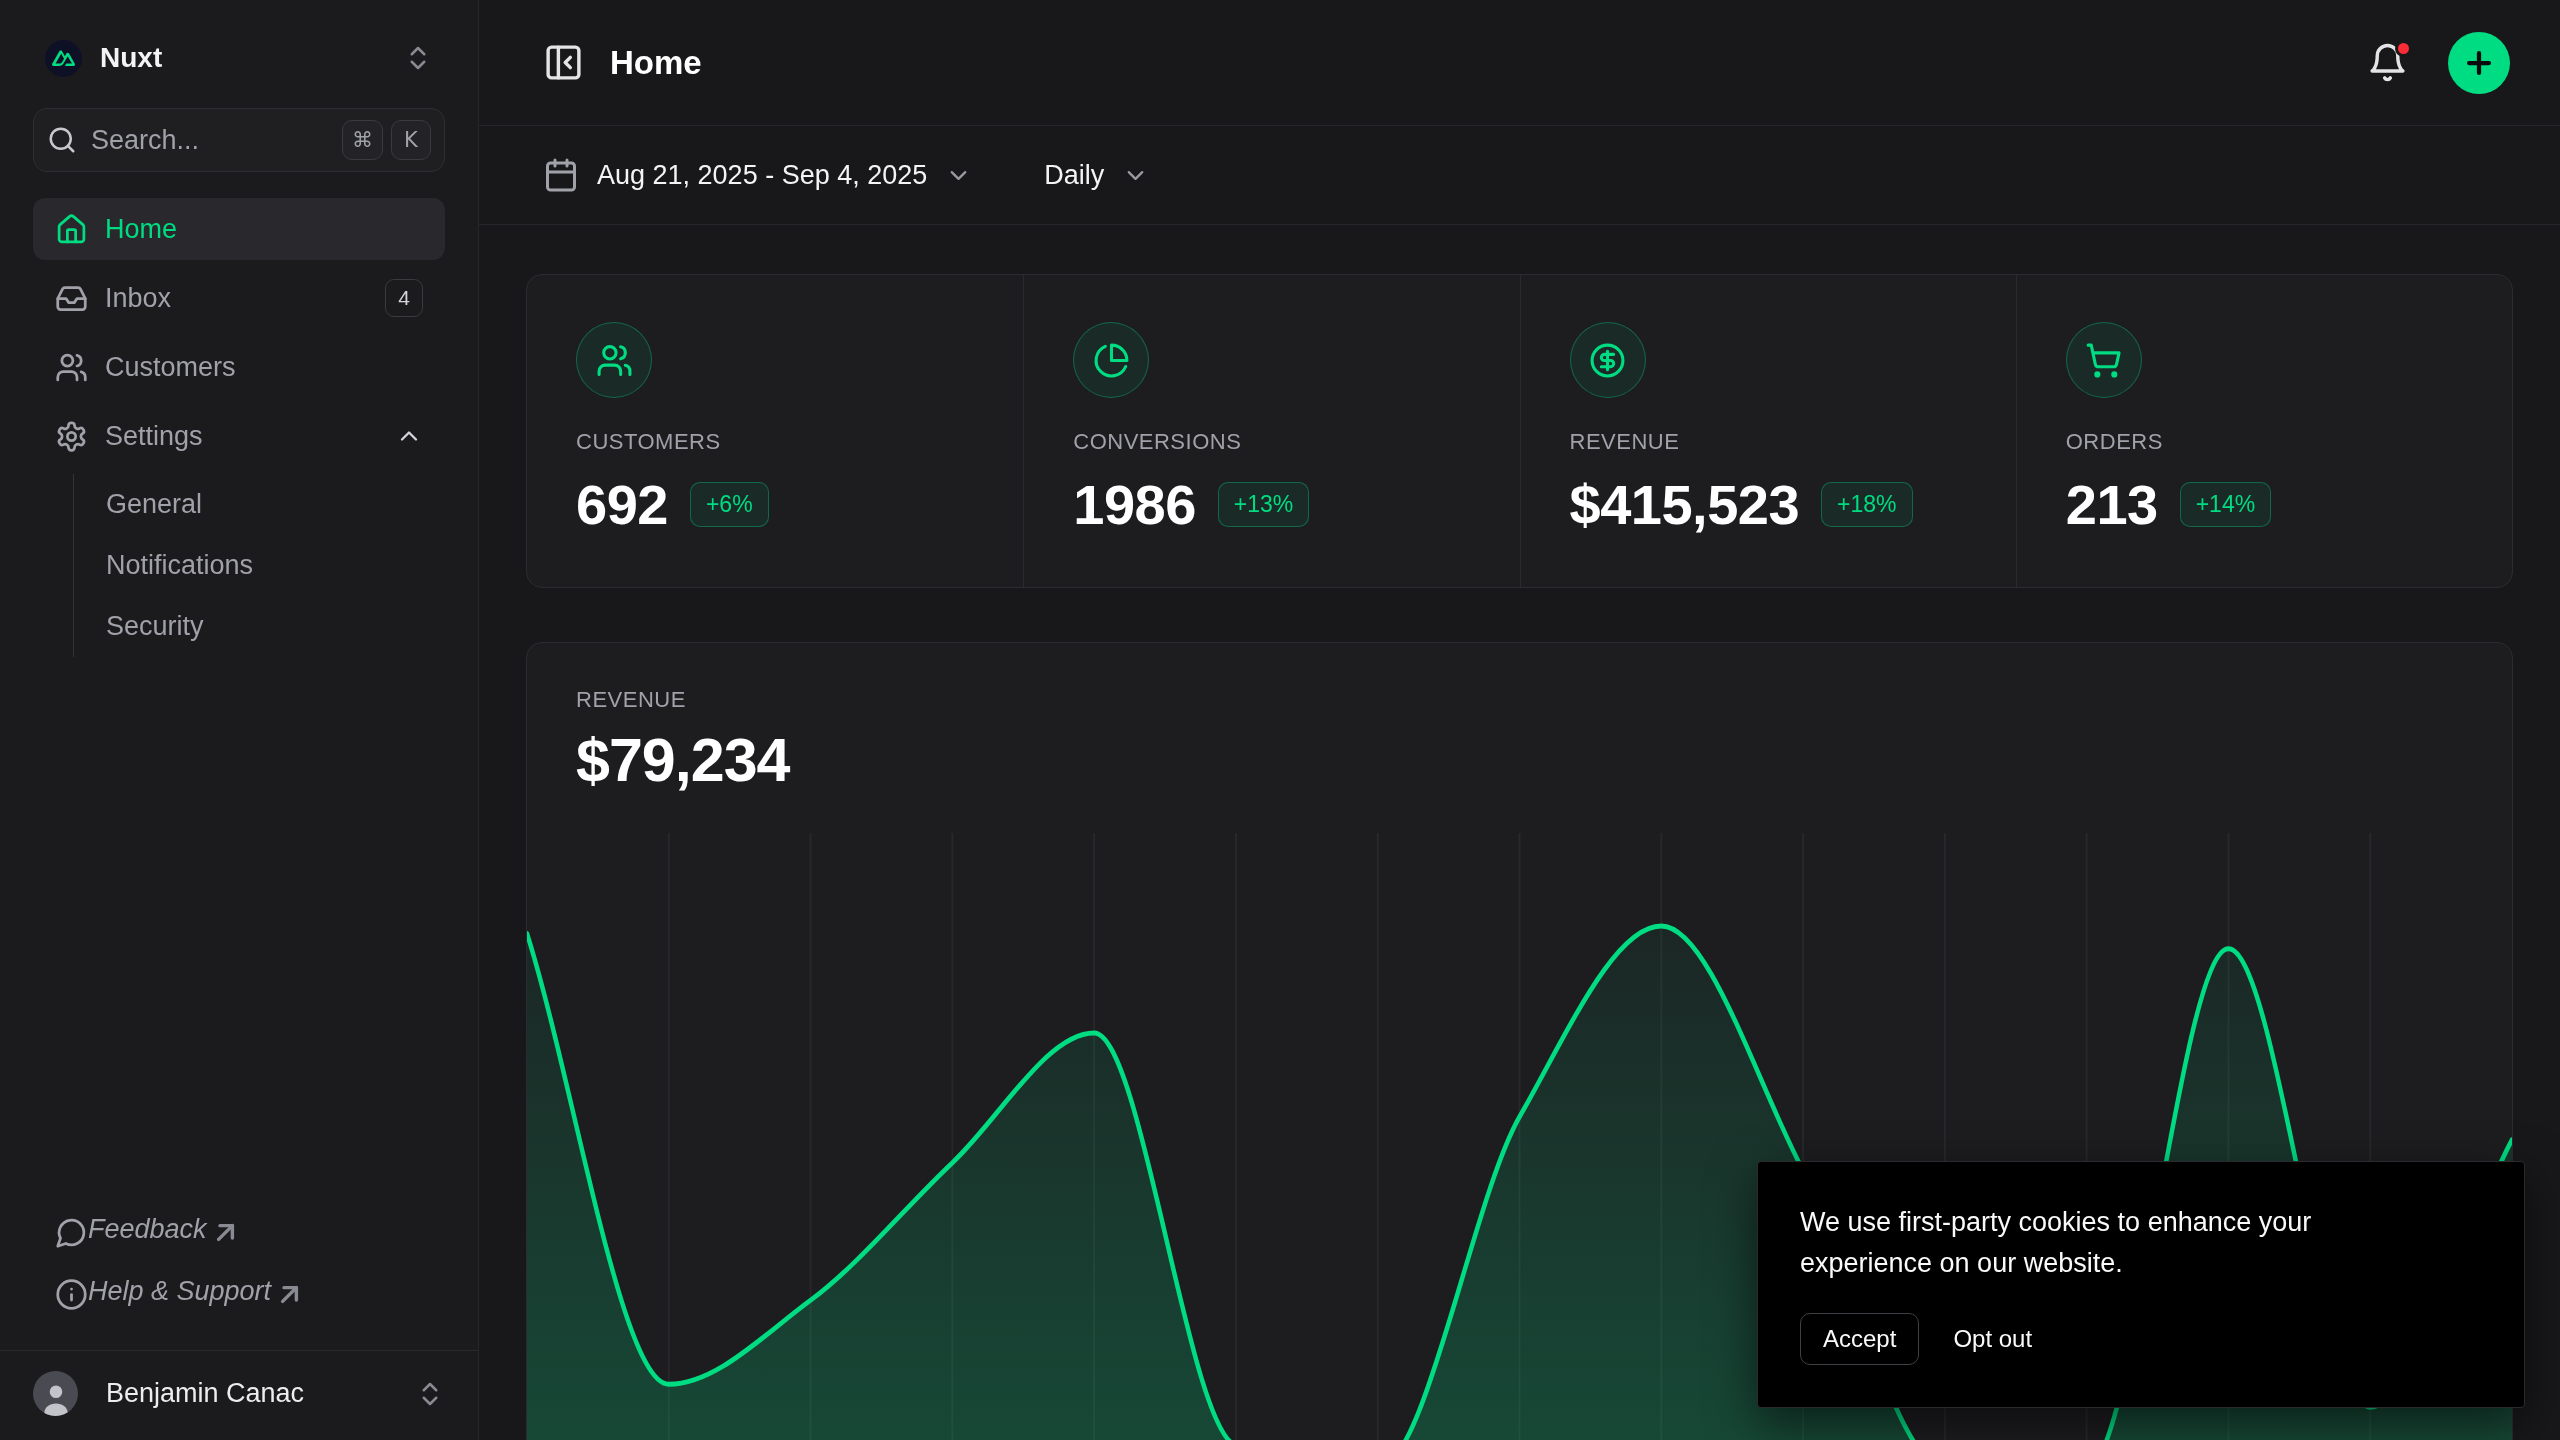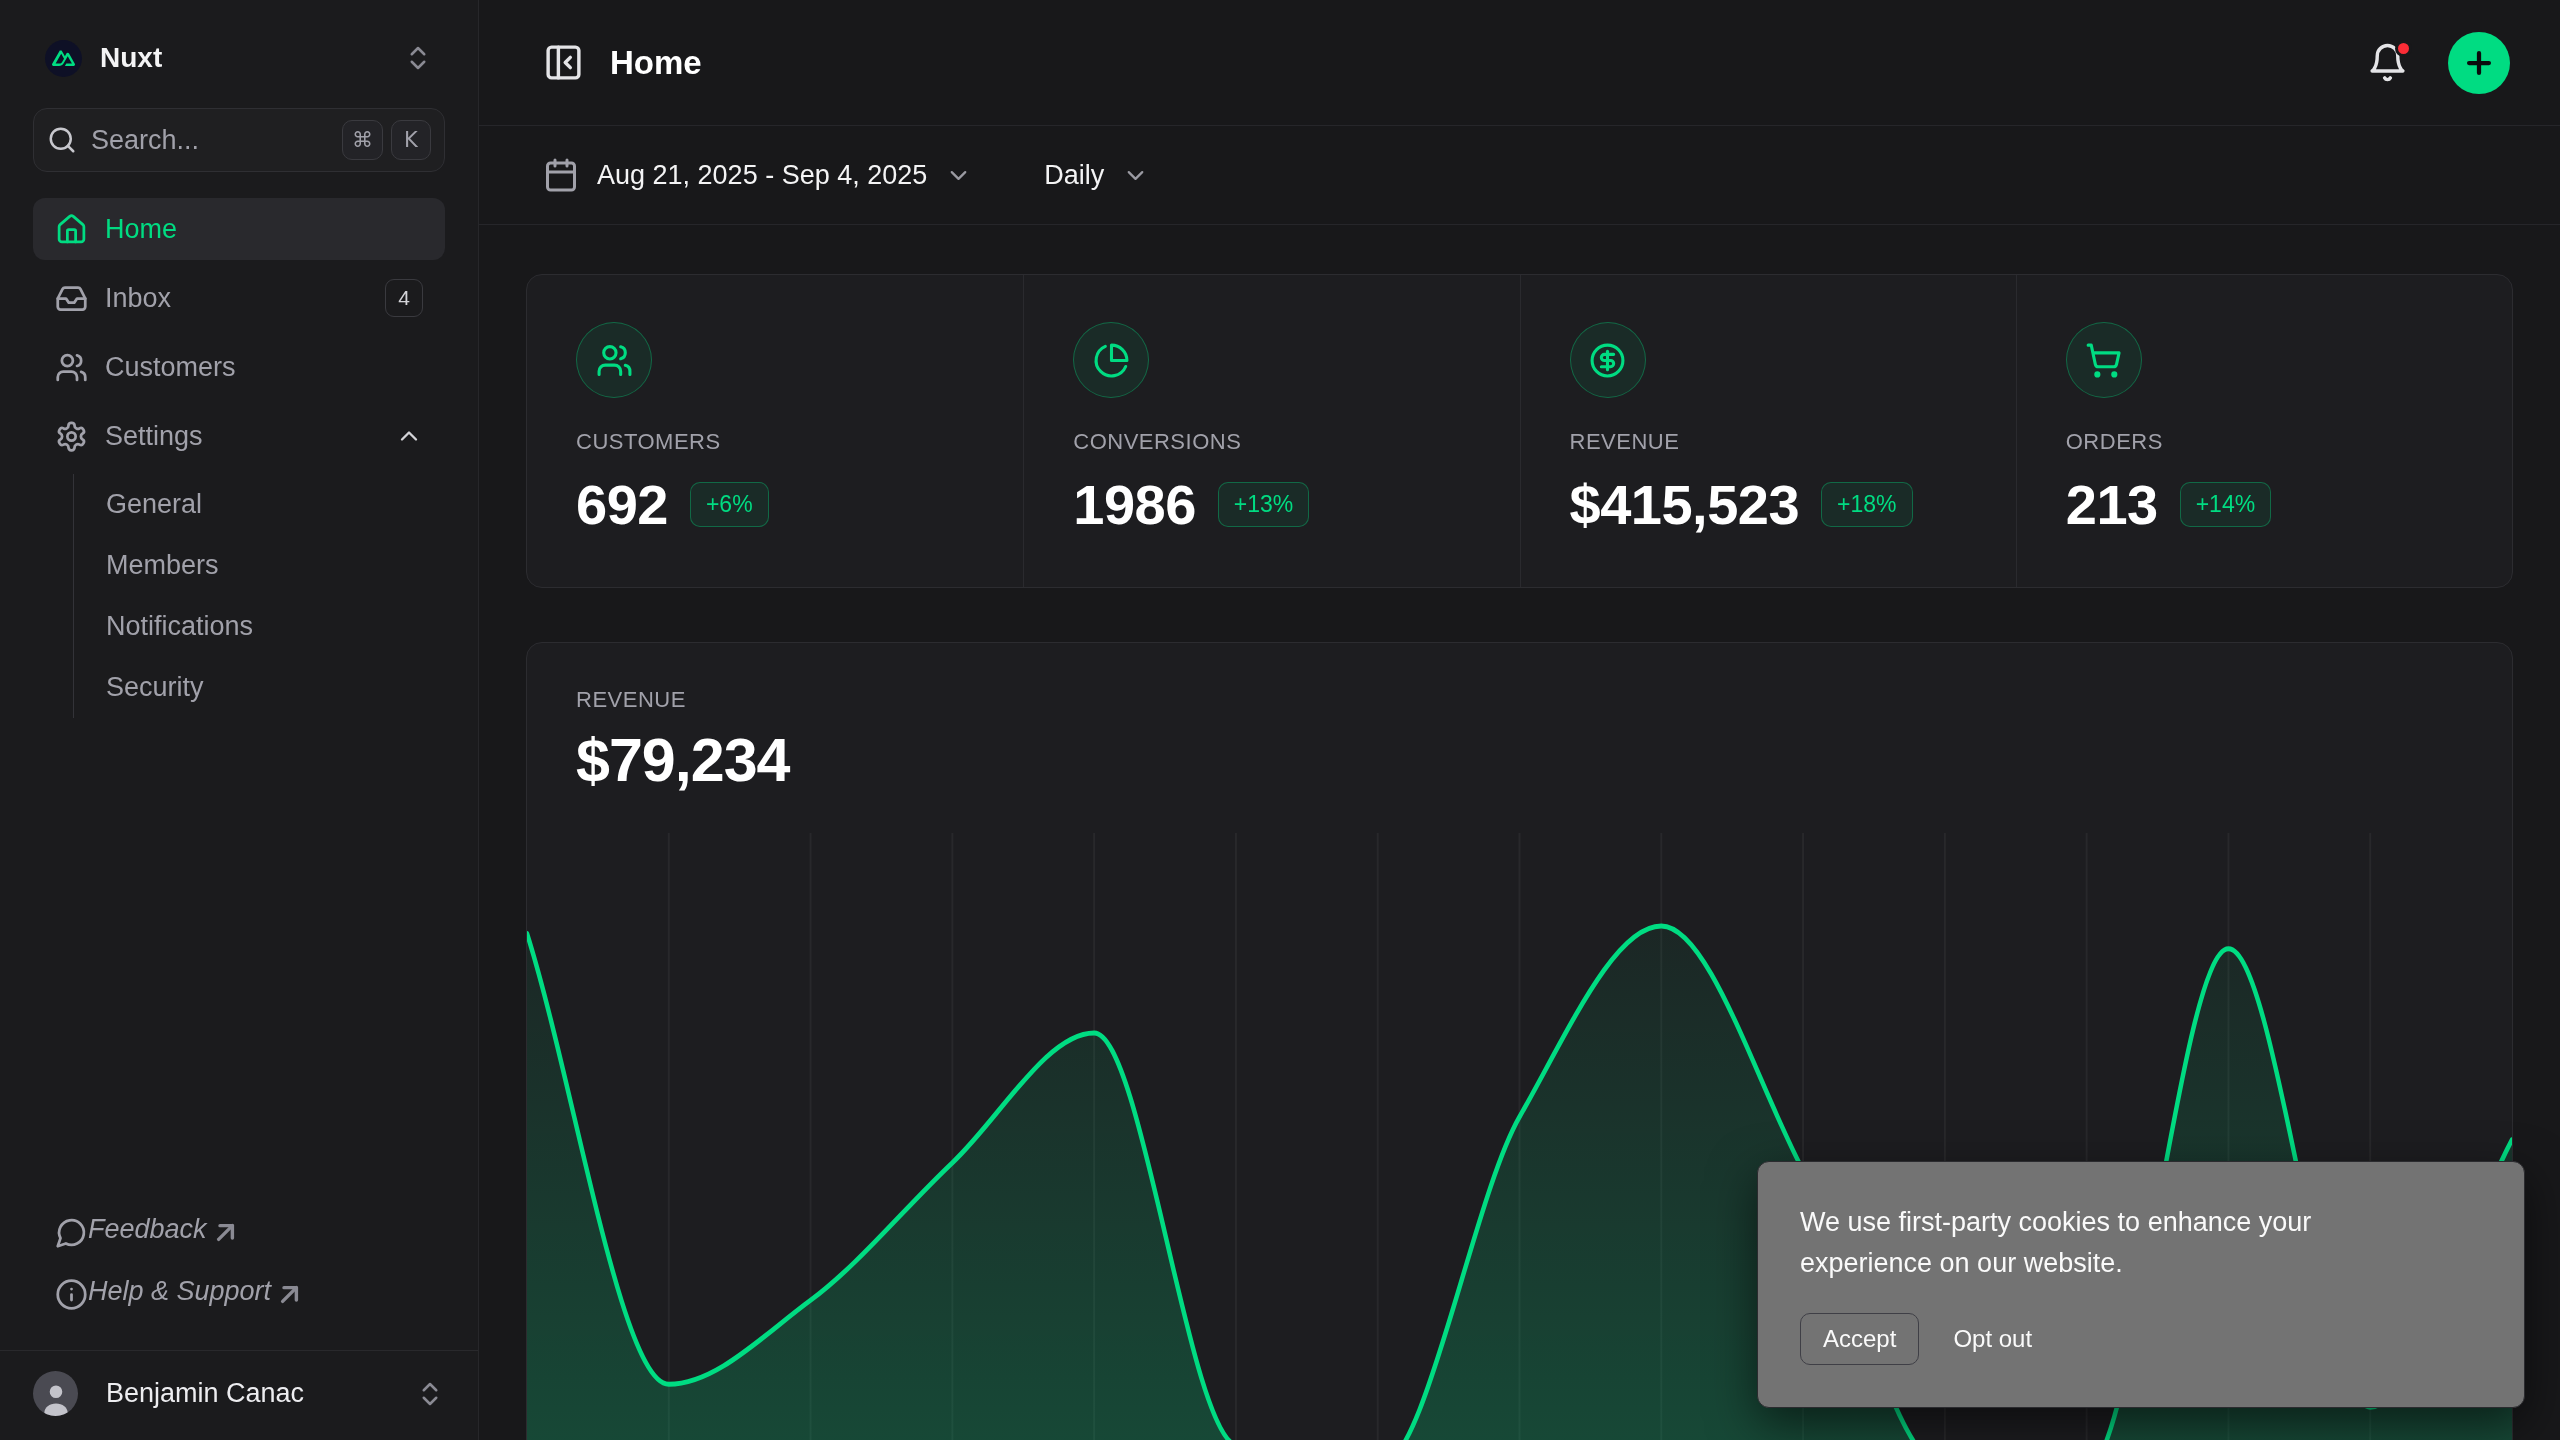--- a/index.html
+++ b/index.html
@@ -154,21 +154,21 @@
   }
   .rev-head { padding:44px 49px 0; }
   .rev-label { font-size:22px; font-weight:500; color:#a1a1aa; letter-spacing:.5px; }
   .rev-value { font-size:61px; font-weight:700; color:#fff; letter-spacing:-1px; margin-top:12px; }
   .chart-wrap { flex:1; margin-top:38px; position:relative; }
   .chart-wrap svg { position:absolute; inset:0; width:100%; height:100%; }
 
   
   .cookie-banner {
     position:fixed; right:35px; bottom:32px; width:768px; z-index:50;
-    background:#737373; border:1px solid #2b2b2f; border-radius:12px;
+    background:#000000; border:1px solid #2b2b2f; border-radius:4px;
     padding:40px 42px 42px; box-shadow:0 16px 48px rgba(0,0,0,.55);
   }
   .cookie-text { font-size:27px; line-height:1.5; color:#fafafa; max-width:620px; font-weight:500; }
   .cookie-actions { margin-top:30px; display:flex; align-items:center; gap:34px; }
   .btn-accept {
     background:transparent; border:1px solid #3f3f46; border-radius:10px;
     padding:11px 22px; font-size:24px; font-weight:500; color:#fafafa; cursor:pointer;
     font-family:"Liberation Sans", sans-serif;
   }
   .btn-optout {
@@ -235,21 +235,20 @@
           <path d="M12.22 2h-.44a2 2 0 0 0-2 2v.18a2 2 0 0 1-1 1.73l-.43.25a2 2 0 0 1-2 0l-.15-.08a2 2 0 0 0-2.73.73l-.22.38a2 2 0 0 0 .73 2.73l.15.1a2 2 0 0 1 1 1.72v.51a2 2 0 0 1-1 1.74l-.15.09a2 2 0 0 0-.73 2.73l.22.38a2 2 0 0 0 2.73.73l.15-.08a2 2 0 0 1 2 0l.43.25a2 2 0 0 1 1 1.73V20a2 2 0 0 0 2 2h.44a2 2 0 0 0 2-2v-.18a2 2 0 0 1 1-1.73l.43-.25a2 2 0 0 1 2 0l.15.08a2 2 0 0 0 2.73-.73l.22-.39a2 2 0 0 0-.73-2.73l-.15-.08a2 2 0 0 1-1-1.74v-.5a2 2 0 0 1 1-1.74l.15-.09a2 2 0 0 0 .73-2.73l-.22-.38a2 2 0 0 0-2.73-.73l-.15.08a2 2 0 0 1-2 0l-.43-.25a2 2 0 0 1-1-1.73V4a2 2 0 0 0-2-2z"></path>
           <circle cx="12" cy="12" r="3"></circle>
         </svg>
       <span>Settings</span>
       <svg class="nav-caret" viewBox="0 0 24 24" fill="none" stroke="currentColor" stroke-width="2" stroke-linecap="round" stroke-linejoin="round">
           <path d="m18 15-6-6-6 6"></path>
         </svg>
     </div>
     <div class="sub-list">
       <div class="sub-item">General</div>
-      <div class="sub-item">Members</div>
       <div class="sub-item">Notifications</div>
       <div class="sub-item">Security</div>
     </div>
   </nav>
 
   <div class="sb-bottom">
     <div class="link-item">
       <svg viewBox="0 0 24 24" fill="none" stroke="currentColor" stroke-width="2" stroke-linecap="round" stroke-linejoin="round">
           <path d="M7.9 20A9 9 0 1 0 4 16.1L2 22Z"></path>
         </svg>

